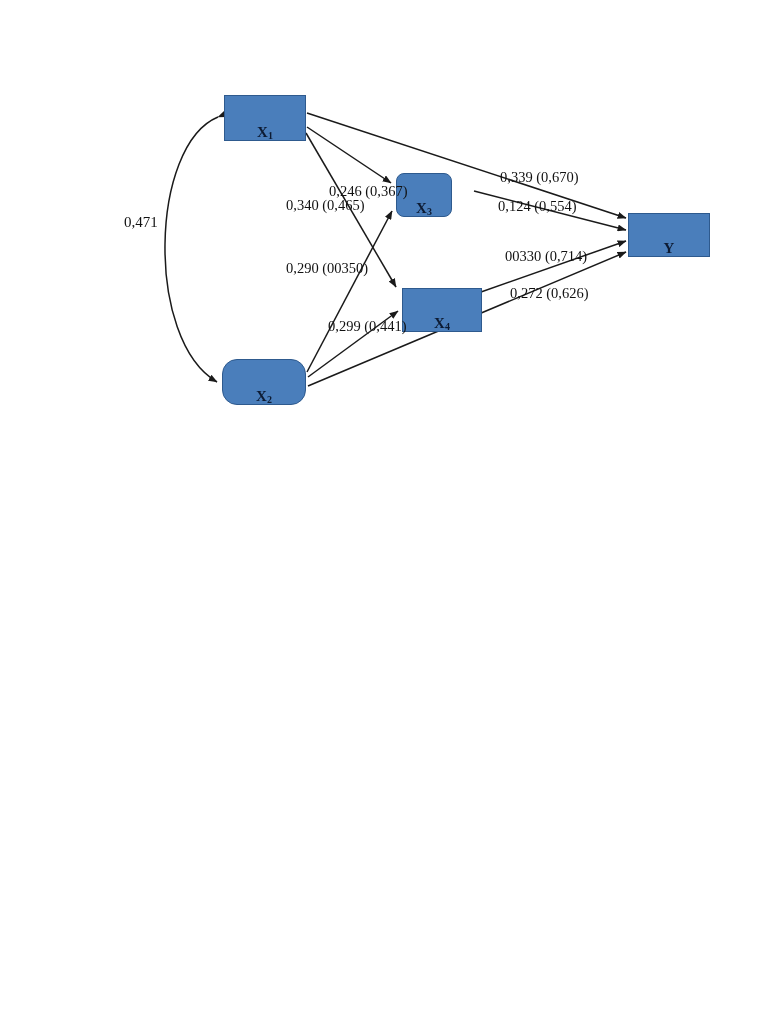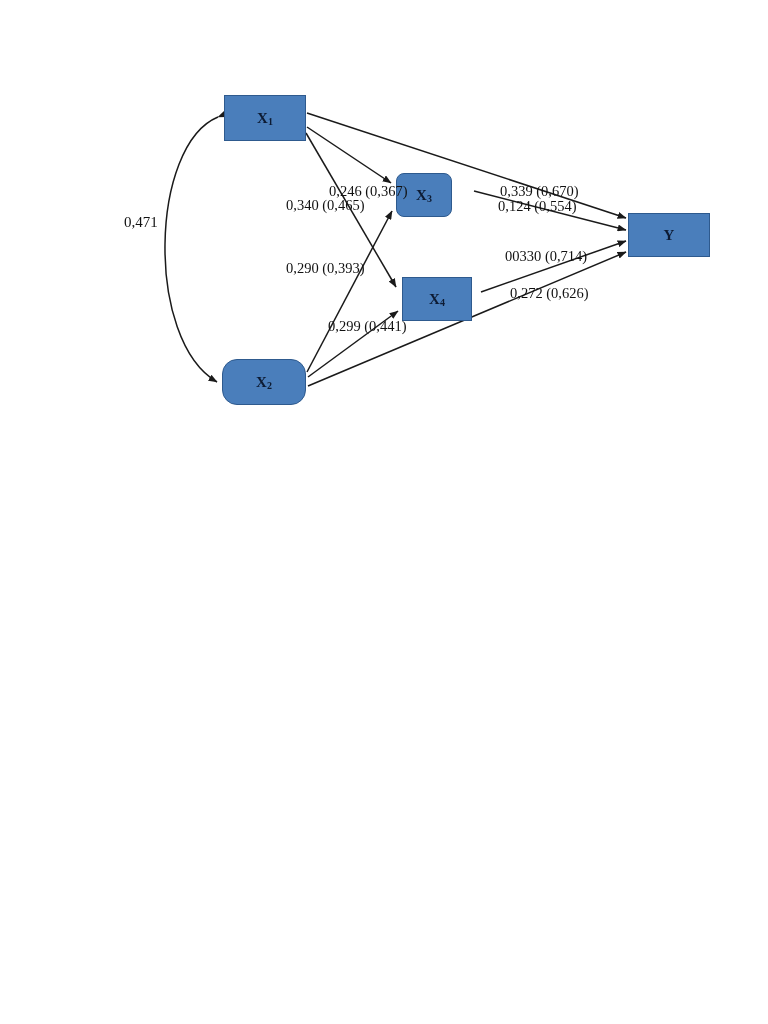--- a/index.html
+++ b/index.html
@@ -21,21 +21,21 @@
     top: 0;
     width: 768px;
     height: 1024px;
   }
   .node-box {
     position: absolute;
     box-sizing: border-box;
     background: #4A7EBB;
     border: 1.5px solid #2E5A8E;
     display: flex;
-    align-items: center;
+    align-items: flex-end;
     justify-content: center;
   }
   .node-label {
     font-family: "Liberation Serif", "DejaVu Serif", serif;
     font-weight: bold;
     font-size: 15px;
     color: #0d1b33;
     letter-spacing: 0.2px;
     line-height: 1;
   }
@@ -101,30 +101,30 @@
 </div>
 
 <div class="node-box" style="left:222px; top:359px; width:84px; height:46px;border-radius:15px;">
   <span class="node-label">X<sub>2</sub></span>
 </div>
 
 <div class="node-box" style="left:396px; top:173px; width:56px; height:44px;border-radius:8px;">
   <span class="node-label">X<sub>3</sub></span>
 </div>
 
-<div class="node-box" style="left:402px; top:277px; width:70px; height:44px;">
+<div class="node-box" style="left:402px; top:288px; width:80px; height:44px;">
   <span class="node-label">X<sub>4</sub></span>
 </div>
 
 <div class="node-box" style="left:628px; top:213px; width:82px; height:44px;">
   <span class="node-label">Y</span>
 </div>
 
 <span class="edge-label" style="left:329px; top:145px;margin-top:39px;">0,246 (0,367)</span>
 <span class="edge-label" style="left:286px; top:182px;margin-top:16px;">0,340 (0,465)</span>
-<span class="edge-label" style="left:286px; top:261px;">0,290 (0,393)</span>
+<span class="edge-label" style="left:286px; top:261px;">0,290 (00350)</span>
 <span class="edge-label" style="left:328px; top:319px;">0,299 (0,441)</span>
-<span class="edge-label" style="left:500px; top:184px;">0,339 (0,670)</span>
+<span class="edge-label" style="left:500px; top:170px;">0,339 (0,670)</span>
 <span class="edge-label" style="left:498px; top:199px;">0,124 (0,554)</span>
 <span class="edge-label" style="left:505px; top:249px;">00330 (0,714)</span>
 <span class="edge-label" style="left:510px; top:286px;">0,272 (0,626)</span>
 
 <span class="corr-label" style="left:124px; top:215px;">0,471</span>
 
 </body></html>

